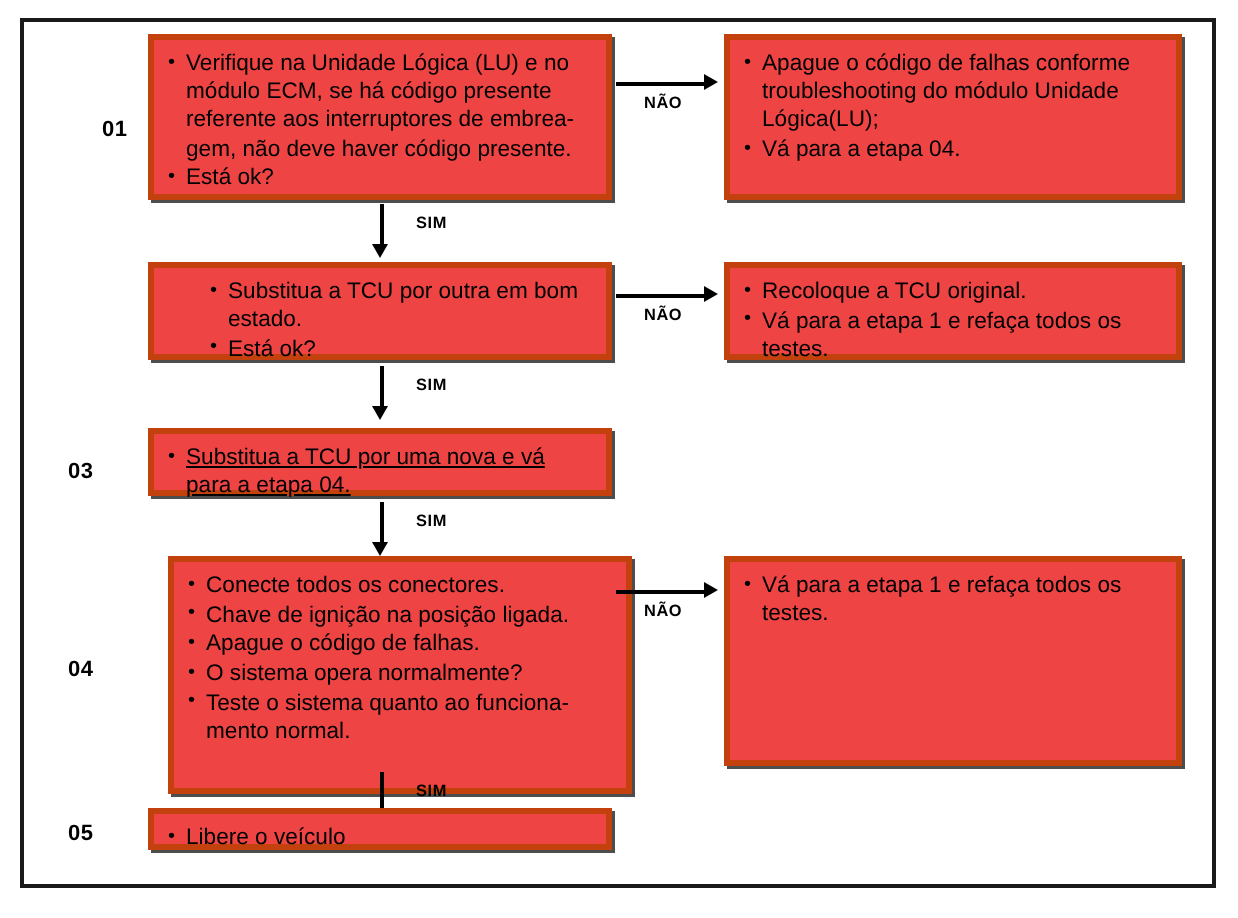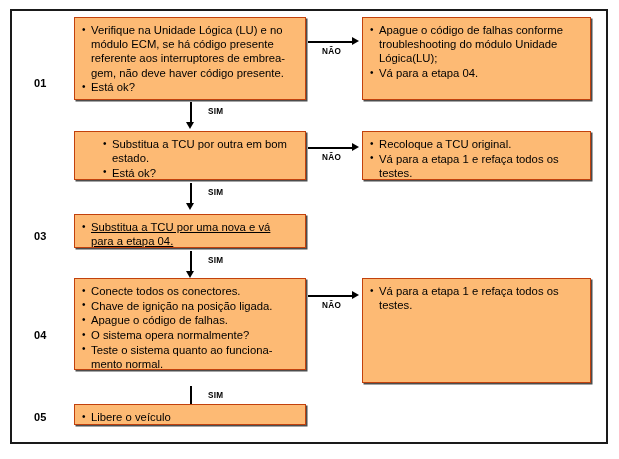--- a/index.html
+++ b/index.html
@@ -32,22 +32,22 @@
     position: absolute;
     font-size: 11px;
     font-weight: bold;
     color: #000000;
     letter-spacing: 0.2px;
     text-align: left;
   }
   .proc-box {
     position: absolute;
     box-sizing: border-box;
-    border: 1px solid #c2410c;
-    background: #fdba74;
+    border: 3px solid #c2410c;
+    background: #ef4444;
     box-shadow: 1.5px 1.5px 0 0 #4d4d4d;
     padding: 5px 6px 5px 7px;
   }
   .bullet-line {
     position: relative;
     font-size: 11.3px;
     line-height: 14.2px;
     color: #000000;
     padding-left: 9px;
     margin: 0 0 0.5px 0;
@@ -110,21 +110,21 @@
     border-bottom: 4.8px solid transparent;
     border-left: 7.5px solid #000;
   }
 </style>
 </head>
 <body>
 
 <div id="page">
   <div id="outer-frame">
 
-    <div class="step-number" style="left:22px; top:48px;margin-top:18px;">01</div>
+    <div class="step-number" style="left:39px; top:48px;">01</div>
 
     <div class="proc-box" style="left:62px; top:6px; width:232px; height:83px;">
       <div class="bullet-line">Verifique na Unidade Lógica (LU) e no
 módulo ECM, se há código presente
 referente aos interruptores de embrea-
 gem, não deve haver código presente.</div>
       <div class="bullet-line">Está ok?</div>
     </div>
 
     <div class="h-arrow" style="left:296px; top:26px; width:52px;">
@@ -180,21 +180,21 @@
     </div>
 
     <div class="v-arrow" style="left:176px; top:240px; height:28px;">
       <div class="shaft" style="height:21px;"></div>
       <div class="head" style="top:20px;"></div>
     </div>
     <div class="v-label" style="left:196px; top:245px;">SIM</div>
 
     <div class="step-number" style="left:22px; top:318px;">04</div>
 
-    <div class="proc-box" style="left:62px; top:267px; width:232px; height:92px;">
+    <div class="proc-box" style="left:72px; top:267px; width:232px; height:119px;">
       <div class="bullet-line">Conecte todos os conectores.</div>
       <div class="bullet-line">Chave de ignição na posição ligada.</div>
       <div class="bullet-line">Apague o código de falhas.</div>
       <div class="bullet-line">O sistema opera normalmente?</div>
       <div class="bullet-line">Teste o sistema quanto ao funciona-
 mento normal.</div>
     </div>
 
     <div class="h-arrow" style="left:296px; top:280px; width:52px;">
       <div class="shaft" style="width:45px;"></div>

